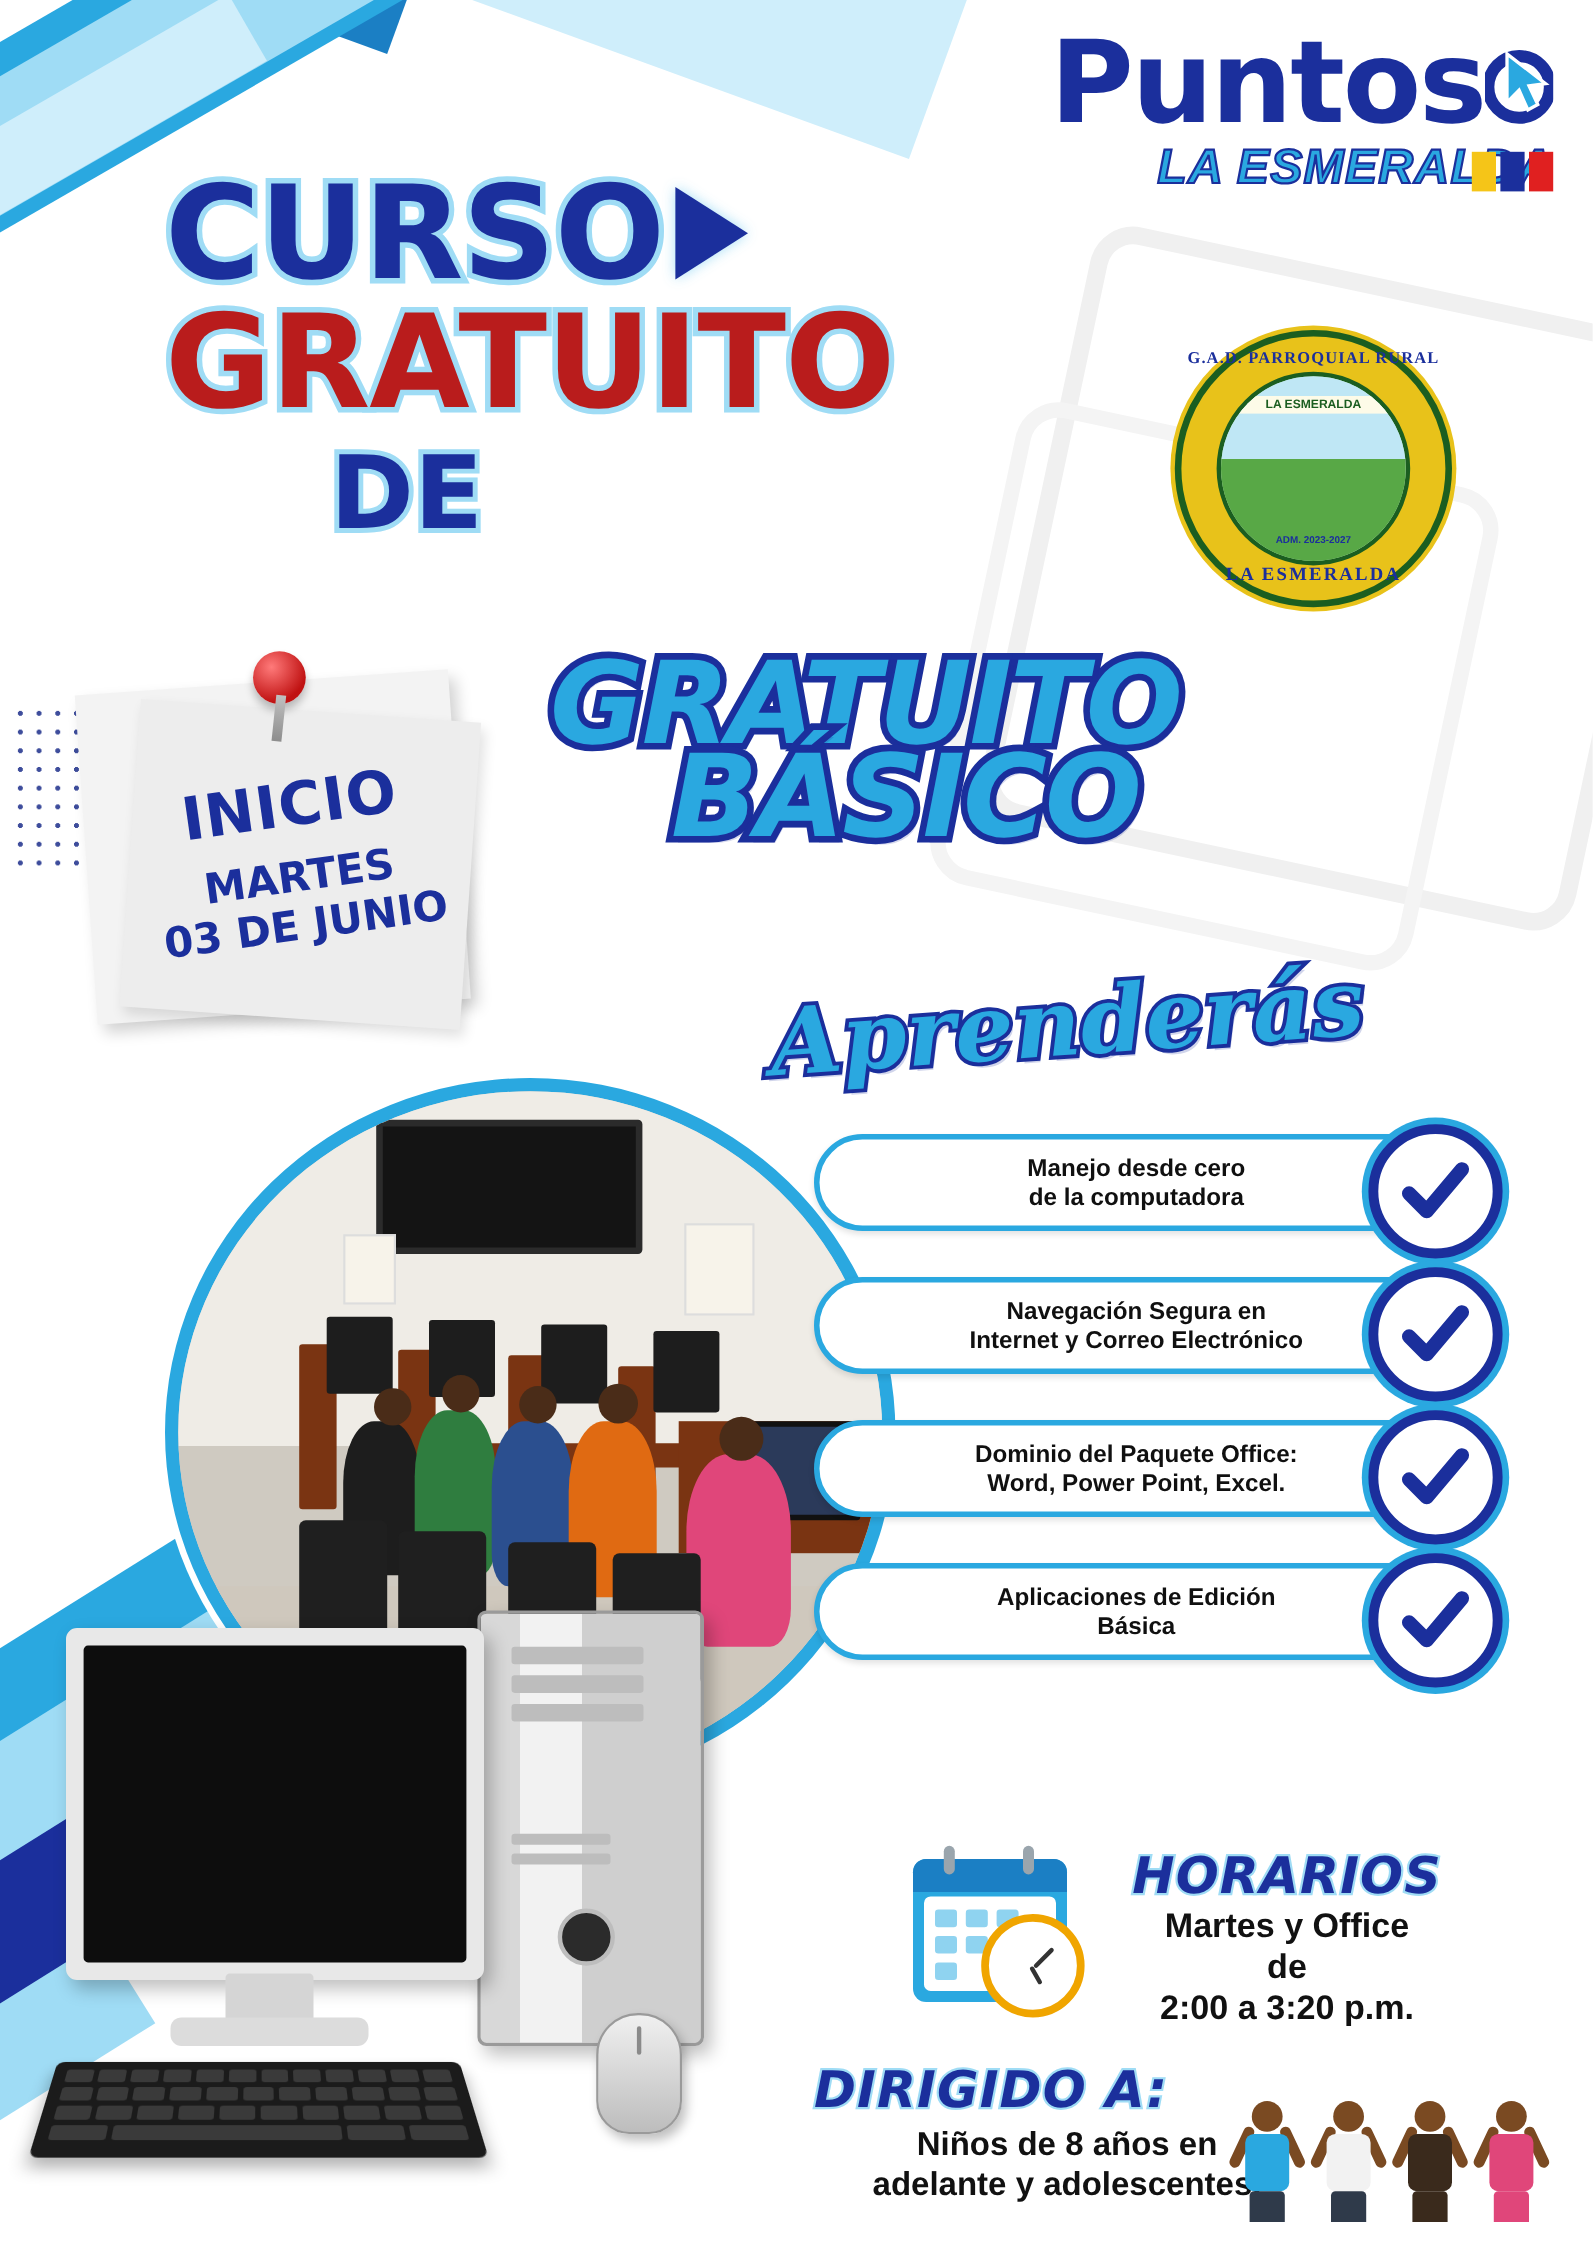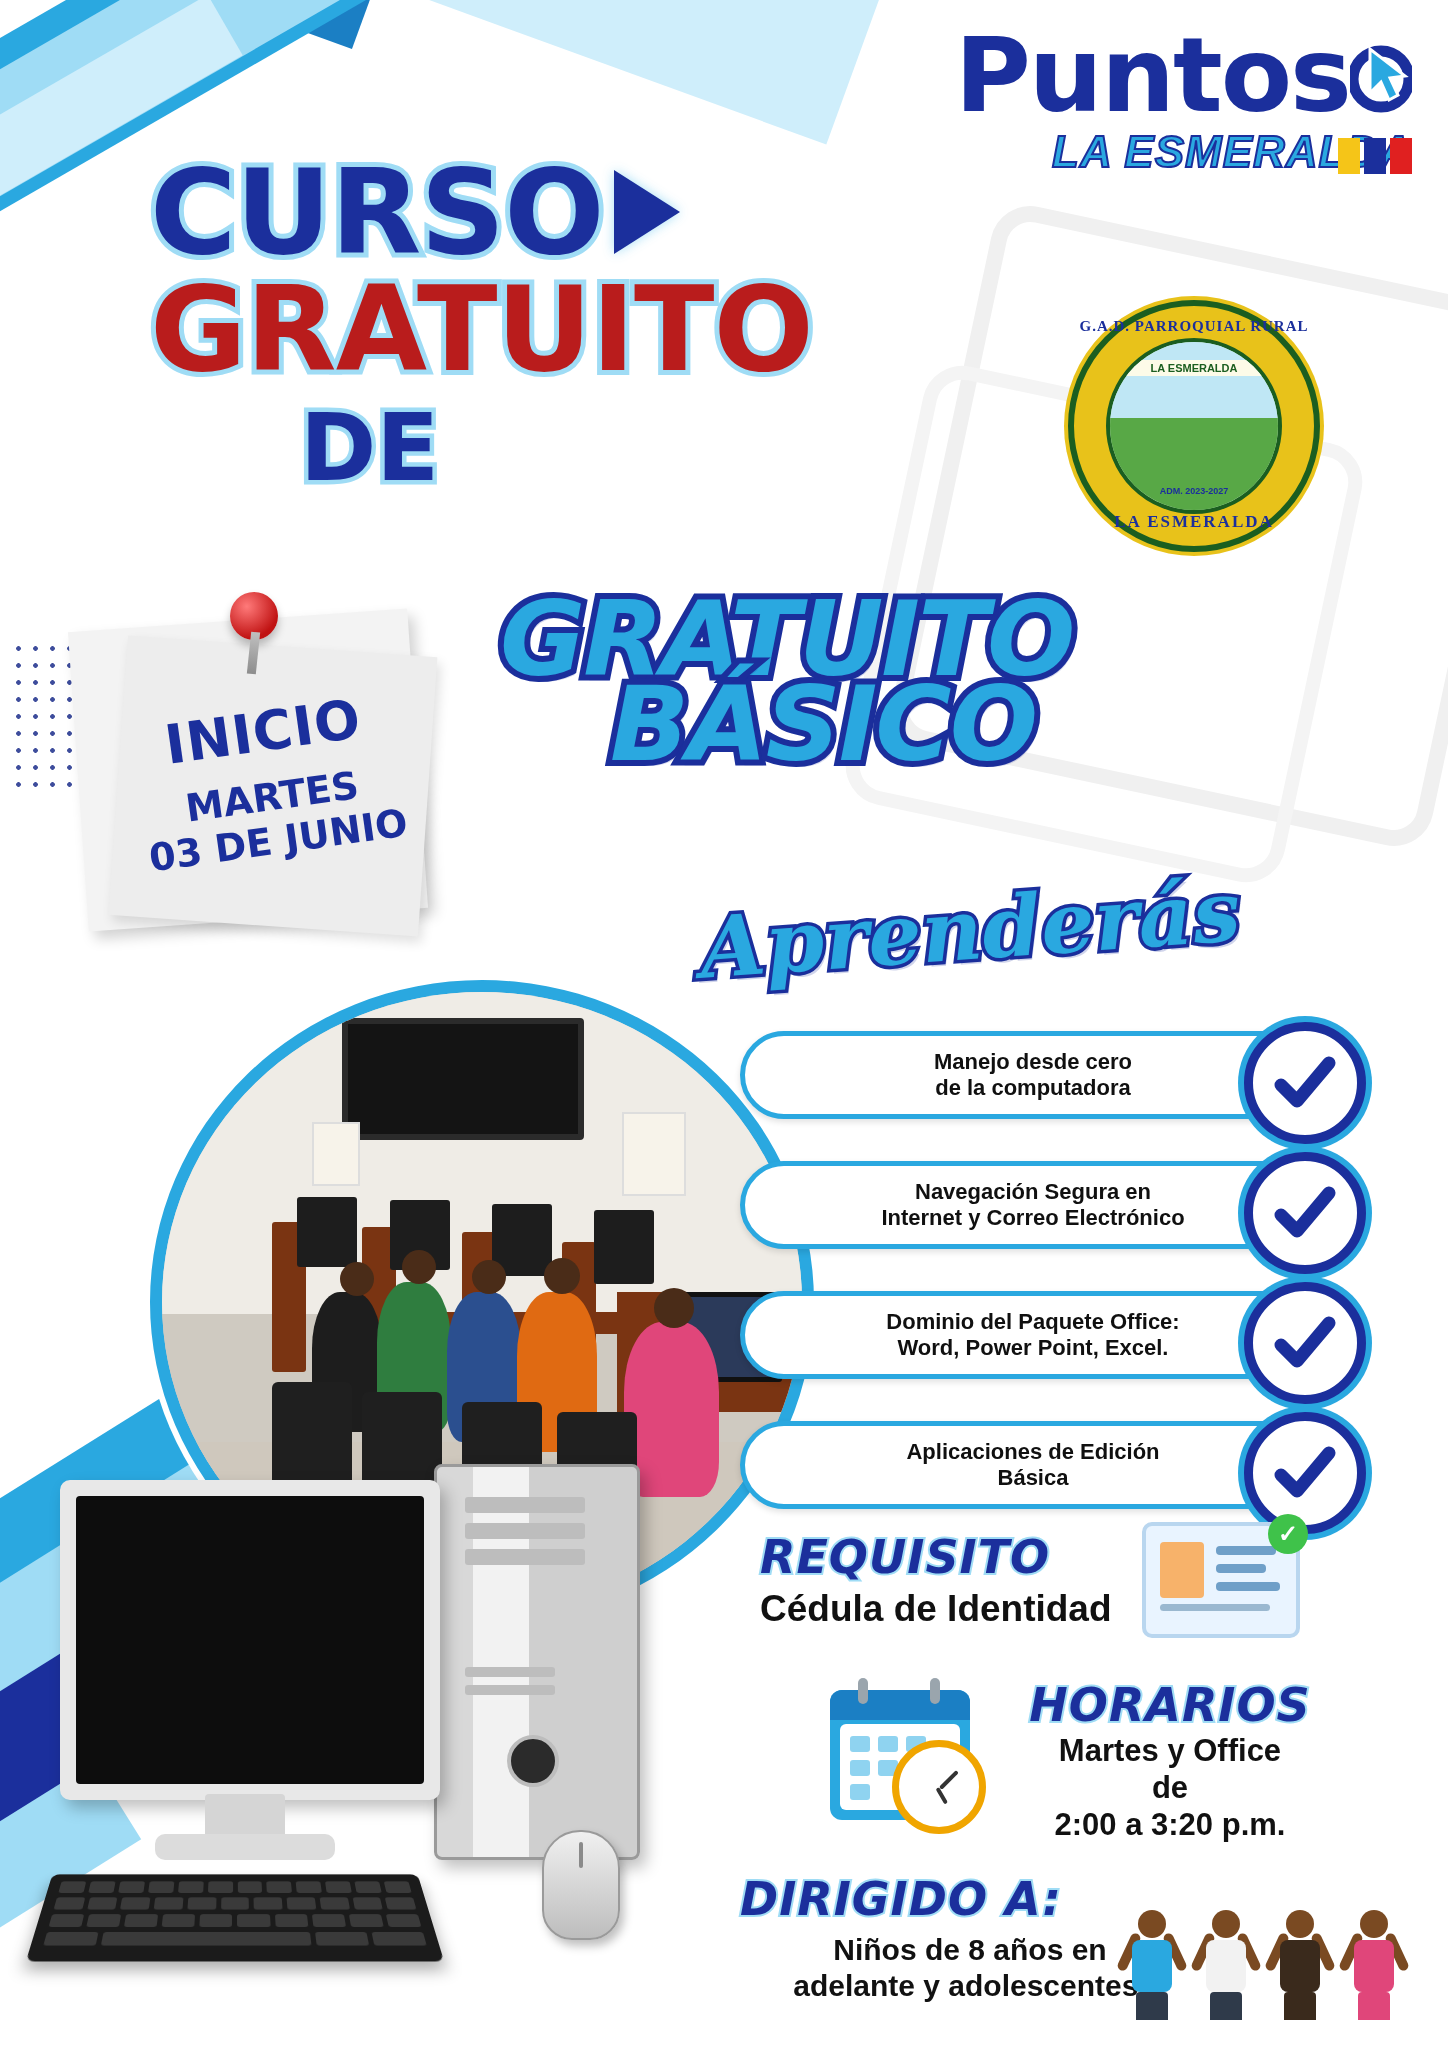--- a/index.html
+++ b/index.html
@@ -503,32 +503,20 @@
 Básica</div>
       <div class="check-mark">
         <svg viewBox="0 0 64 64" aria-hidden="true">
             <path d="M8 34 L24 50 L56 12" fill="none" stroke="#1b2f9c" stroke-width="13" stroke-linecap="round" stroke-linejoin="round"></path>
           </svg>
       </div>
     </div>
 
   </div>
 
-  <div class="requisito">
-    <div class="req-title">REQUISITO</div>
-    <div class="req-text">Cédula de Identidad</div>
-    <div class="id-card">
-      <div class="id-photo"></div>
-      <div class="id-line" style="top:20px;width:60px;"></div>
-      <div class="id-line" style="top:38px;width:50px;"></div>
-      <div class="id-line" style="top:56px;width:64px;"></div>
-      <div class="id-line" style="top:78px;left:14px;width:110px;height:7px;background:#9ab8d0;"></div>
-      <div class="id-badge">✓</div>
-    </div>
-  </div>
 
   <div class="calendar">
     <div class="cal-top"></div>
     <div class="cal-ring" style="left:28px;"></div>
     <div class="cal-ring" style="left:100px;"></div>
     <div class="cal-body">
       <div class="cal-cell" style="left:10px;top:12px;"></div>
       <div class="cal-cell" style="left:38px;top:12px;"></div>
       <div class="cal-cell" style="left:66px;top:12px;"></div>
       <div class="cal-cell" style="left:10px;top:36px;"></div>

